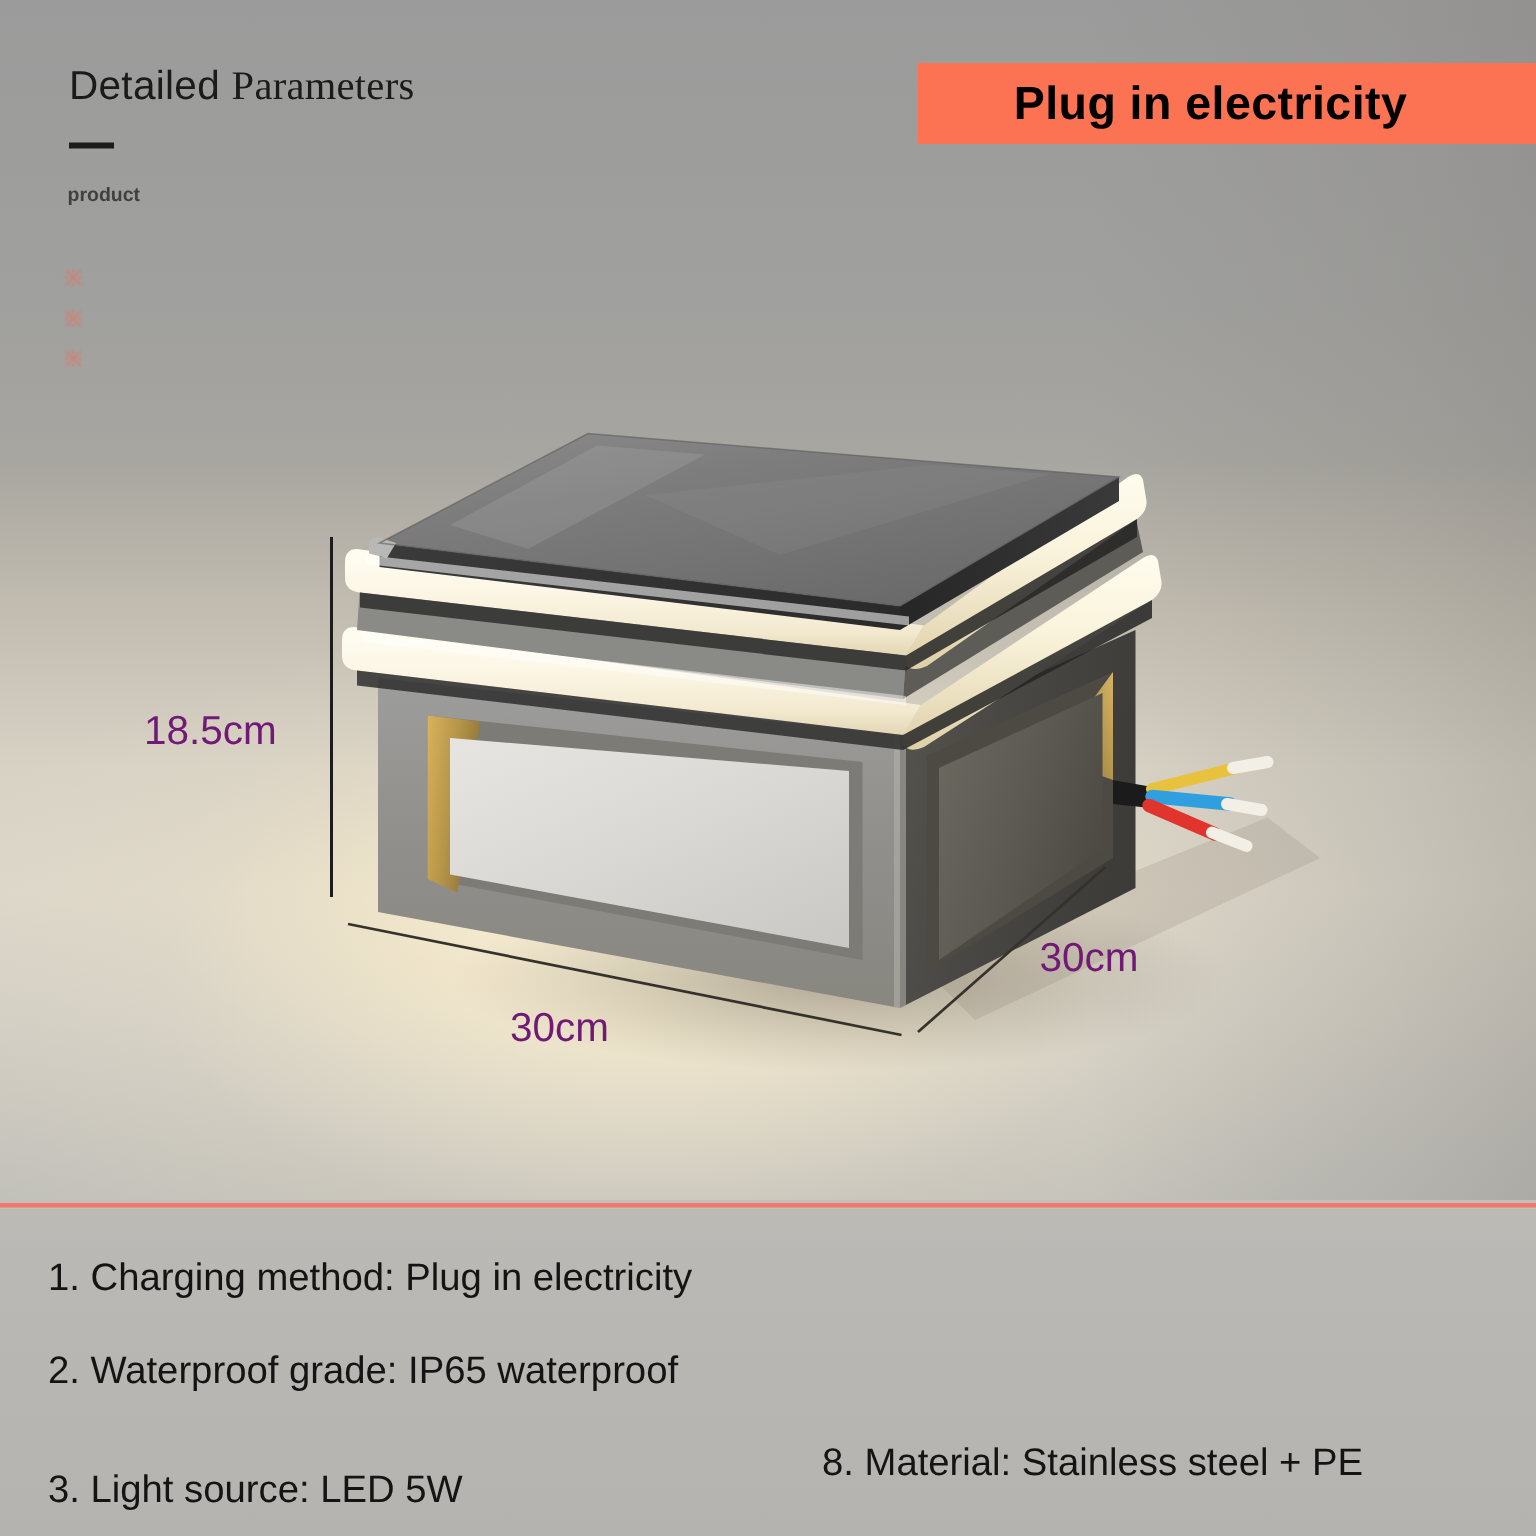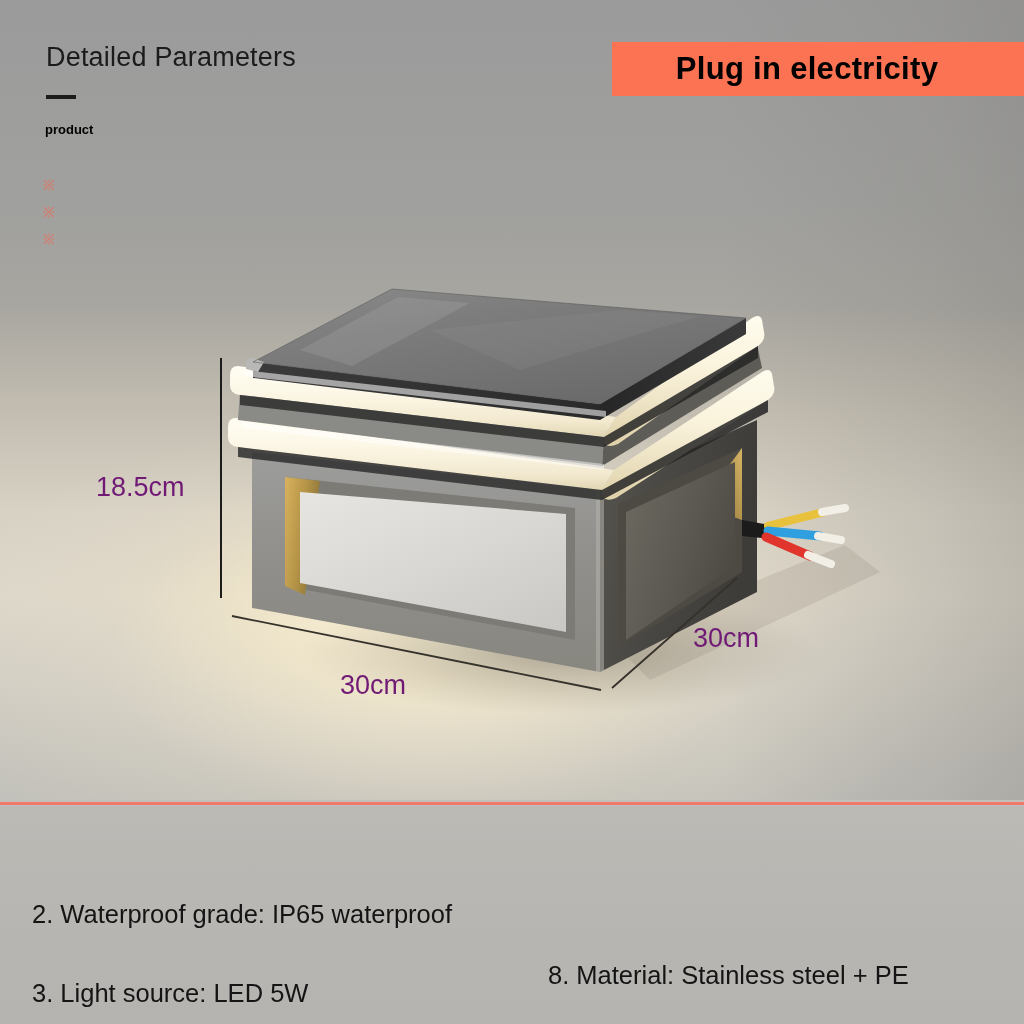--- a/index.html
+++ b/index.html
@@ -74,37 +74,37 @@
   .hdr {
     position: absolute;
     left: 46px;
     top: 42px;
     font-size: 27px;
     color: #1b1b1b;
     letter-spacing: 0.2px;
     white-space: nowrap;
   }
   .hdr b { font-weight: 400; }
-  .hdr span.light { font-weight: 400; }
+  .hdr span.light { font-weight: 400; font-family: Liberation Serif, serif; }
 
   .hdr-rule {
     position: absolute;
     left: 46px;
     top: 95px;
     width: 30px;
     height: 4px;
     background: #1c1c1c;
   }
   .hdr-sub {
     position: absolute;
     left: 45px;
     top: 122px;
     font-size: 13px;
     font-weight: 700;
-    color: #000000;
+    color: #404040;
   }
 
   .marks {
     position: absolute;
     left: 43px;
     top: 172px;
     width: 24px;
     font-size: 14px;
     line-height: 27px;
     color: #e8705e;
@@ -373,18 +373,19 @@
   </svg>
 
   <div class="dim dim-h">18.5cm</div>
   <div class="dim dim-w">30cm</div>
   <div class="dim dim-d">30cm</div>
 
 
   <div class="divider"></div>
 
   <div class="specs">
+    <div class="spec-row spec-1">1. Charging method: Plug in electricity</div>
     <div class="spec-row spec-2">2. Waterproof grade: IP65 waterproof</div>
     <div class="spec-row spec-3">3. Light source: LED 5W</div>
     <div class="spec-row spec-4">8. Material: Stainless steel + PE</div>
   </div>
 
 </div>
 
 </body></html>

